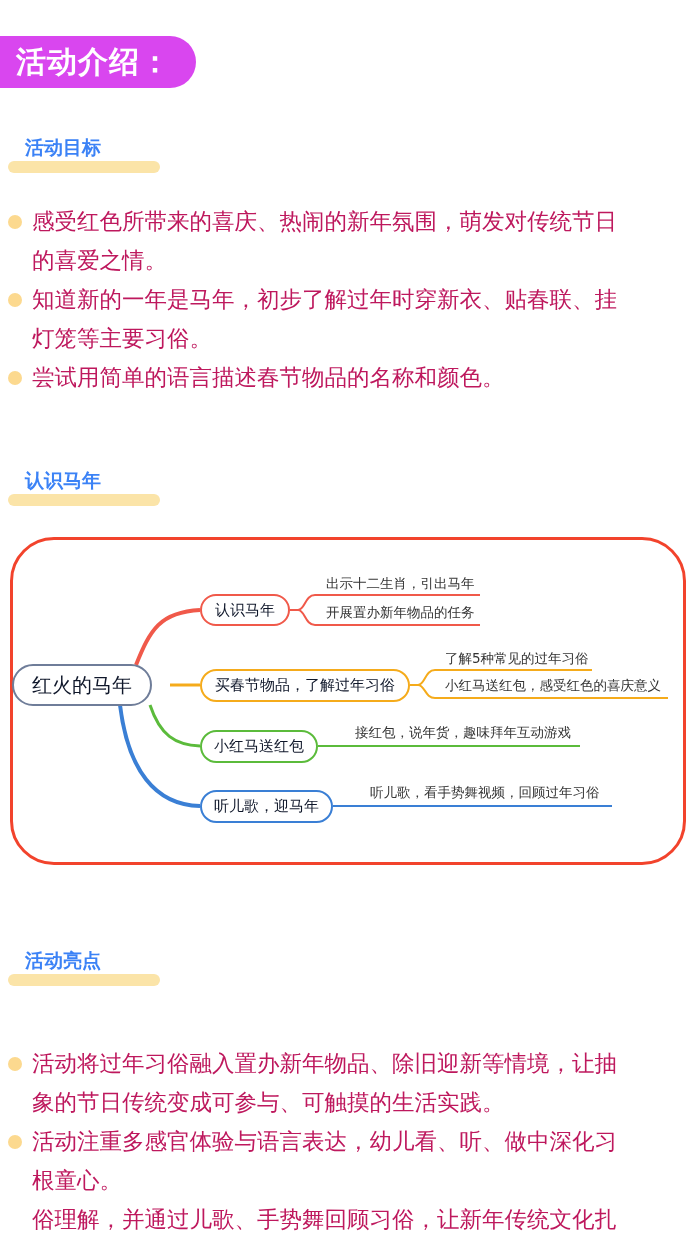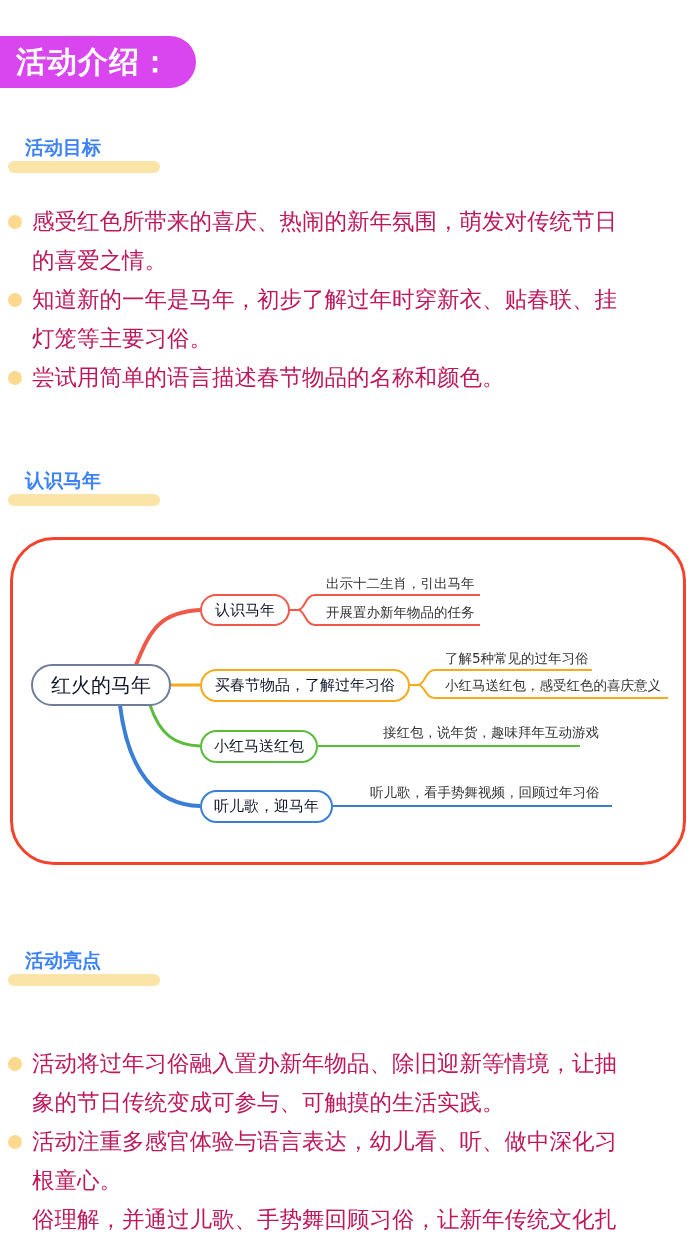--- a/index.html
+++ b/index.html
@@ -73,32 +73,32 @@
   <path d="M298 610 C 305 610, 305 625, 315 625 L 480 625" fill="none" stroke="#f0594a" stroke-width="2"></path>
 
   <path d="M410 685 L 418 685 C 425 685, 425 670, 435 670 L 592 670" fill="none" stroke="#f5ab1b" stroke-width="2"></path>
   <path d="M418 685 C 425 685, 425 698, 435 698 L 668 698" fill="none" stroke="#f5ab1b" stroke-width="2"></path>
 
   <path d="M318 746 L 580 746" fill="none" stroke="#5bbb3b" stroke-width="2"></path>
 
   <path d="M333 806 L 612 806" fill="none" stroke="#3a7fd5" stroke-width="2"></path>
 </svg>
 
-<div class="node root" style="left:31px;top:664px;width:140px;height:42px;line-height:38px;">红火的马年</div>
+<div class="node root" style="left:12px;top:664px;width:140px;height:42px;line-height:38px;">红火的马年</div>
 
 <div class="node" style="left:200px;top:594px;width:90px;height:32px;line-height:28px;border:2px solid #f0594a;">认识马年</div>
 <div class="leaf" style="left:326px;top:575px;">出示十二生肖，引出马年</div>
 <div class="leaf" style="left:326px;top:604px;font-family:Liberation Mono, monospace;">开展置办新年物品的任务</div>
 
 <div class="node" style="left:200px;top:669px;width:210px;height:33px;line-height:29px;border:2px solid #f5ab1b;">买春节物品，了解过年习俗</div>
 <div class="leaf" style="left:445px;top:650px;">了解5种常见的过年习俗</div>
 <div class="leaf" style="left:445px;top:677px;">小红马送红包，感受红色的喜庆意义</div>
 
 <div class="node" style="left:200px;top:730px;width:118px;height:33px;line-height:29px;border:2px solid #5bbb3b;">小红马送红包</div>
-<div class="leaf" style="left:355px;top:724px;margin-left:28px;">接红包，说年货，趣味拜年互动游戏</div>
+<div class="leaf" style="left:355px;top:724px;">接红包，说年货，趣味拜年互动游戏</div>
 
 <div class="node" style="left:200px;top:790px;width:133px;height:33px;line-height:29px;border:2px solid #3a7fd5;">听儿歌，迎马年</div>
 <div class="leaf" style="left:370px;top:784px;">听儿歌，看手势舞视频，回顾过年习俗</div>
 
 <div class="sec-title" style="top:948px;">
   <div class="hl"></div>
   <span>活动亮点</span>
 </div>
 <div class="list" style="top:1044px;">
   <div class="item">

